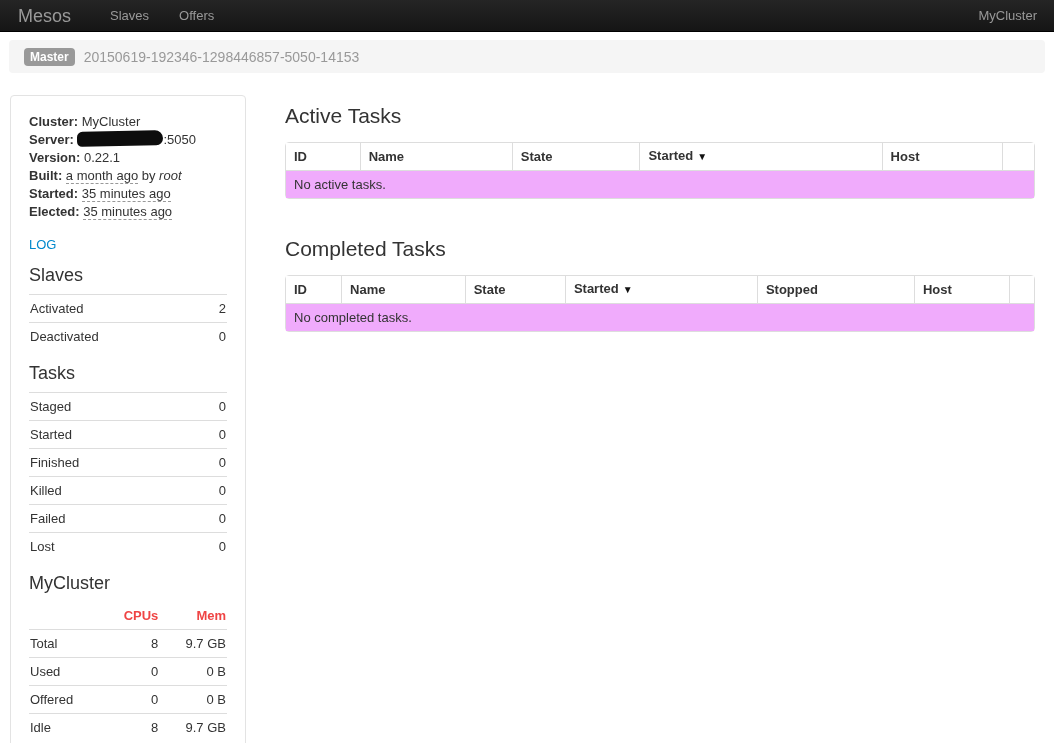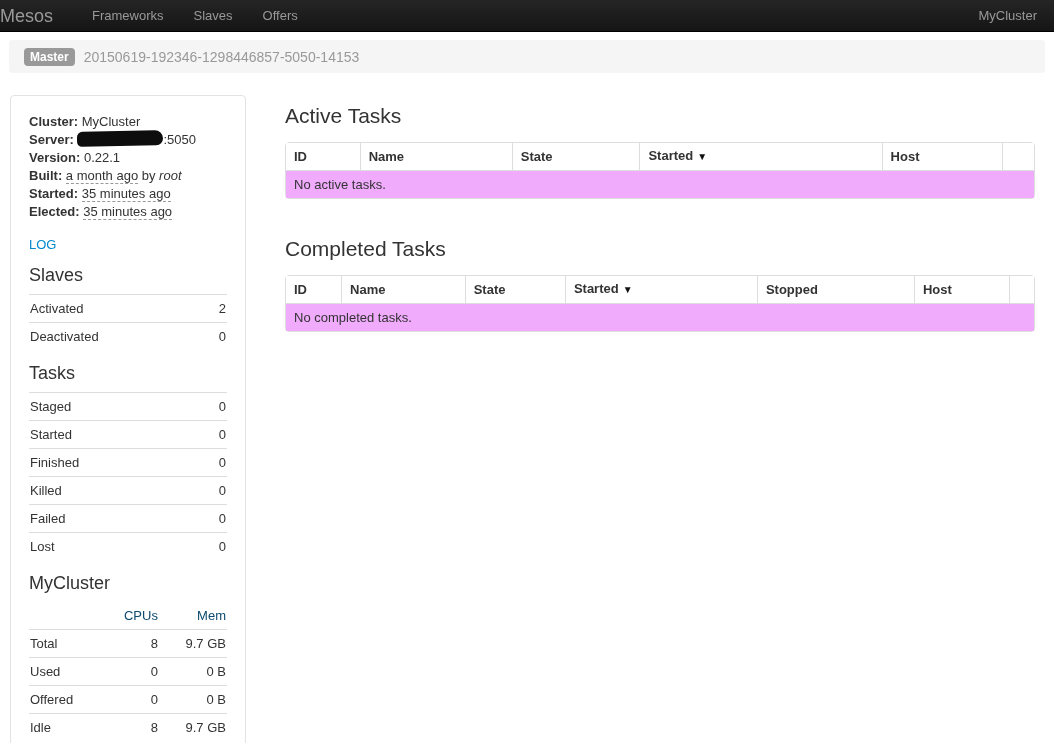--- a/index.html
+++ b/index.html
@@ -9,21 +9,21 @@
     background:#ffffff; color:#333;
     font-family:"Liberation Sans", sans-serif;
     font-size:13px;
   }
 
   
   .navbar {
     height:32px; display:flex; align-items:center;
     background:linear-gradient(#252525,#151515);
     border-bottom:1px solid #000;
-    padding:0 17px 0 0;
+    padding:0 17px 0 18px;
   }
   .brand { color:#999; font-size:18px; line-height:32px; text-decoration:none; margin-right:24px; }
   .nav-item { color:#999; font-size:13px; line-height:32px; text-decoration:none; padding:0 15px; }
   .nav-right { margin-left:auto; color:#999; font-size:13px; }
 
   
   .crumbbar {
     margin:8px 9px 0 9px; height:33px;
     background:#f5f5f5; border-radius:4px;
     display:flex; align-items:center; padding:0 15px;
@@ -48,21 +48,21 @@
   .dashed { border-bottom:1px dashed #999; }
   .redaction {
     display:inline-block; width:86px; height:15px; background:#0d0d0d;
     border-radius:9px 13px 11px 8px; vertical-align:-2px; transform:rotate(-1.2deg);
   }
   .log-link { display:inline-block; margin-top:16px; color:#0088cc; font-size:13px; text-decoration:none; }
   .side-h { font-size:18px; font-weight:normal; color:#333; margin:10px 0 0 0; line-height:27px; }
   .side-table { width:100%; border-collapse:collapse; margin-top:5px; font-size:13px; }
   .side-table td, .side-table th { padding:6px 1px; border-top:1px solid #ddd; }
   .side-table td.val, .side-table th.val { text-align:right; }
-  .side-table thead th { border-top:0; font-weight:normal; color:#0c4a6e; }
+  .side-table thead th { border-top:0; font-weight:bold; color:#ef4444; }
 
   
   .main { flex:1 1 auto; margin-left:39px; }
   .main h2 { font-size:21px; font-weight:normal; color:#333; margin:8px 0 13px 0; line-height:26px; }
   .main h2.second { margin-top:37px; }
   .tbl {
     width:100%; border-collapse:separate; border-spacing:0;
     border:1px solid #ddd; border-radius:4px; font-size:13px;
   }
   .tbl th {
@@ -73,21 +73,20 @@
   .tbl td.empty-row {
     padding:6px 8px; line-height:15px; background:#f0abfc; border-top:1px solid #ddd;
   }
   .sort-arrow { font-size:10px; margin-left:4px; color:#111; }
 </style>
 </head>
 <body>
 
 <nav class="navbar">
   <a class="brand" href="#">Mesos</a>
-  <a class="nav-item" href="#">Frameworks</a>
   <a class="nav-item" href="#">Slaves</a>
   <a class="nav-item" href="#">Offers</a>
   <span class="nav-right">MyCluster</span>
 </nav>
 
 <div class="crumbbar">
   <span class="badge">Master</span>
   <span class="crumb-id">20150619-192346-1298446857-5050-14153</span>
 </div>
 

